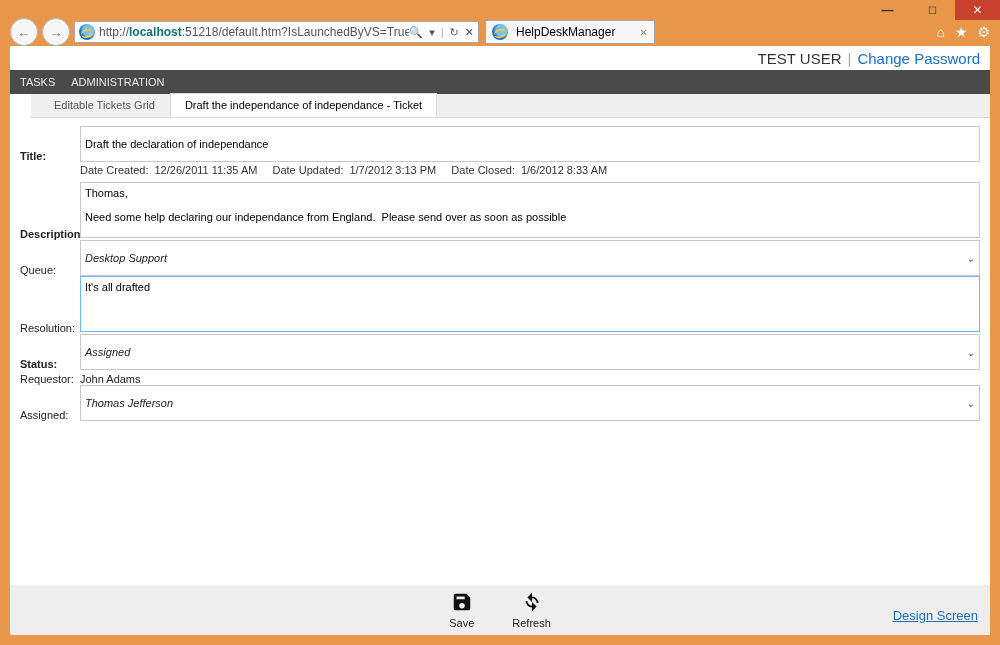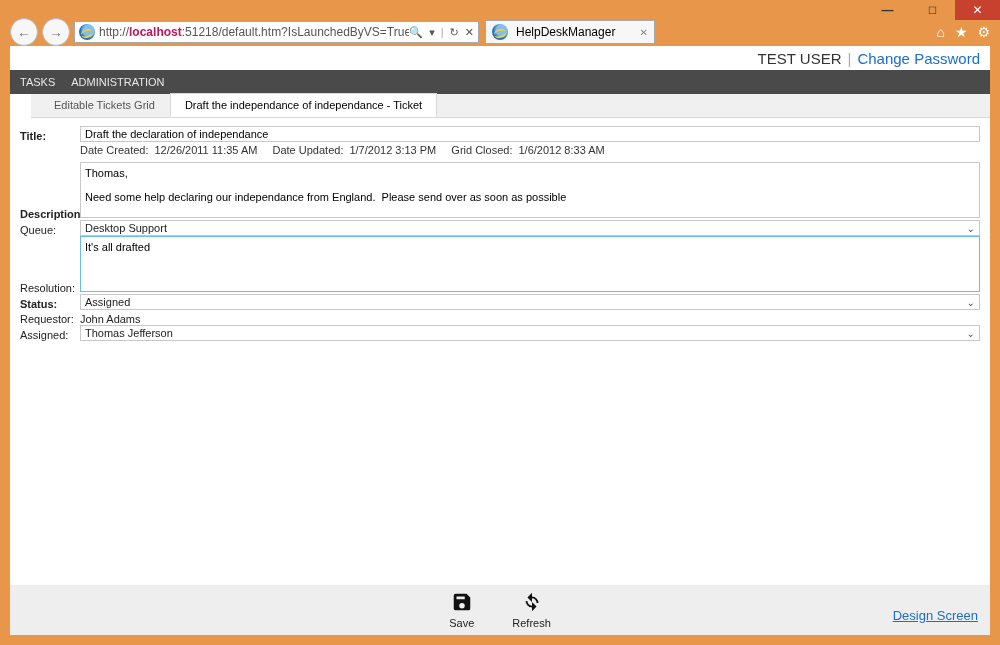--- a/index.html
+++ b/index.html
@@ -12,21 +12,21 @@
   .titlebtn.min { font-weight: bold; }
   .titlebtn.max { font-size: 10px; }
 
   
   .iebar { position: absolute; top: 20px; left: 10px; right: 10px; height: 24px; display: flex; align-items: center; gap: 4px; }
   .navbtn { width: 28px; height: 28px; border-radius: 50%; border: 1px solid #b8b8b8; background: #f7f7f7; display: flex; align-items: center; justify-content: center; color: #777; font-size: 14px; }
   .addrwrap { flex: 1; height: 22px; background: #fff; border: 1px solid #a8a8a8; display: flex; align-items: center; padding: 0 4px; max-width: 405px; }
   .eicon { width: 16px; height: 16px; background: radial-gradient(circle at 60% 40%, #7ec0ee 40%, #1e74c7 60%); border-radius: 50%; position: relative; margin-right: 4px; }
   .eicon::after { content: ""; position: absolute; left: 2px; right: 2px; top: 5px; height: 5px; border: 2px solid #ffcc33; border-left: none; border-right: none; border-radius: 50%; transform: rotate(-15deg); }
   .addr { font-size: 12px; color: #555; white-space: nowrap; overflow: hidden; flex: 1; }
-  .addr b { color: #be185d; font-weight: 600; }
+  .addr b { color: #0f766e; font-weight: 600; }
   .addricons { display: flex; align-items: center; gap: 6px; color: #555; font-size: 11px; }
   .addricons .sep { color: #aaa; }
   .tab { width: 170px; height: 24px; background: #f7f7f7; border: 1px solid #a8a8a8; display: flex; align-items: center; padding: 0 6px; margin-left: 2px; font-size: 12px; gap: 4px; text-align: center; }
   .tab .x { margin-left: auto; color: #888; font-size: 10px; }
   .righticons { margin-left: auto; display: flex; gap: 10px; color: #fff; font-size: 14px; }
 
   
   .frame { position: absolute; top: 46px; left: 10px; right: 10px; bottom: 10px; background: #fff; display: flex; flex-direction: column; }
 
   .userbar { height: 24px; display: flex; align-items: center; justify-content: flex-end; padding: 0 10px; font-size: 15px; color: #333; gap: 6px; }
@@ -38,22 +38,22 @@
 
   .tabstrip { height: 24px; background: #f0f0f0; border-bottom: 1px solid #d8d8d8; display: flex; align-items: flex-end; padding-left: 8px; font-size: 11px; margin-left: 21px; }
   .apptab { padding: 5px 14px; border: 1px solid transparent; color: #555; }
   .apptab.active { background: #fff; border: 1px solid #d8d8d8; border-bottom-color: #fff; color: #000; }
 
   .formarea { flex: 1; padding: 8px 10px; font-size: 11px; color: #222; overflow: auto; }
   .row { display: flex; align-items: flex-end; }
   .row label { width: 60px; flex-shrink: 0; padding-top: 3px; }
   .row label.bold { font-weight: 600; }
   .field { flex: 1; }
-  input.tfield, .selectbox { width: 100%; height: 16px; border: 1px solid #c8c8c8; padding: 0 4px; font-size: 11px; background: #fff; }
-  .selectbox { display: flex; align-items: center; position: relative; }
+  input.tfield, .selectbox { width: 100%; height: 36px; border: 1px solid #c8c8c8; padding: 0 4px; font-size: 11px; background: #fff; }
+  .selectbox { display: flex; align-items: center; position: relative; font-style: italic; }
   .selectbox .chev { position: absolute; right: 4px; color: #555; font-size: 10px; }
   textarea.tarea { width: 100%; border: 1px solid #c8c8c8; padding: 4px; font-size: 11px; font-family: inherit; resize: none; }
   textarea.desc { height: 56px; }
   textarea.res { height: 56px; border-color: #6bbbe8; outline: none; }
   .dates { font-size: 11px; color: #333; padding: 2px 0 6px 60px; display: flex; gap: 6px; }
   .static { padding-top: 3px; }
 
   .actionbar { height: 50px; background: #eeeeee; display: flex; align-items: center; justify-content: center; gap: 38px; position: relative; }
   .actbtn { display: flex; flex-direction: column; align-items: center; font-size: 11px; color: #222; cursor: pointer; }
   .actbtn .ico { font-size: 22px; line-height: 22px; }
@@ -116,21 +116,21 @@
       <label class="bold">Title:</label>
       <div class="field"><input class="tfield" value="Draft the declaration of independance" style=""></div>
     </div>
     <div class="dates">
       <span>Date Created:</span>
       <span>12/26/2011 11:35 AM</span>
       &nbsp;
       <span>Date Updated:</span>
       <span>1/7/2012 3:13 PM</span>
       &nbsp;
-      <span>Grid Closed:</span>
+      <span>Date Closed:</span>
       <span>1/6/2012 8:33 AM</span>
     </div>
     <div class="row">
       <label class="bold">Description:</label>
       <div class="field"><textarea class="tarea desc" style="">Thomas,
 
 Need some help declaring our independance from England.  Please send over as soon as possible</textarea></div>
     </div>
     <div class="row">
       <label>Queue:</label>

